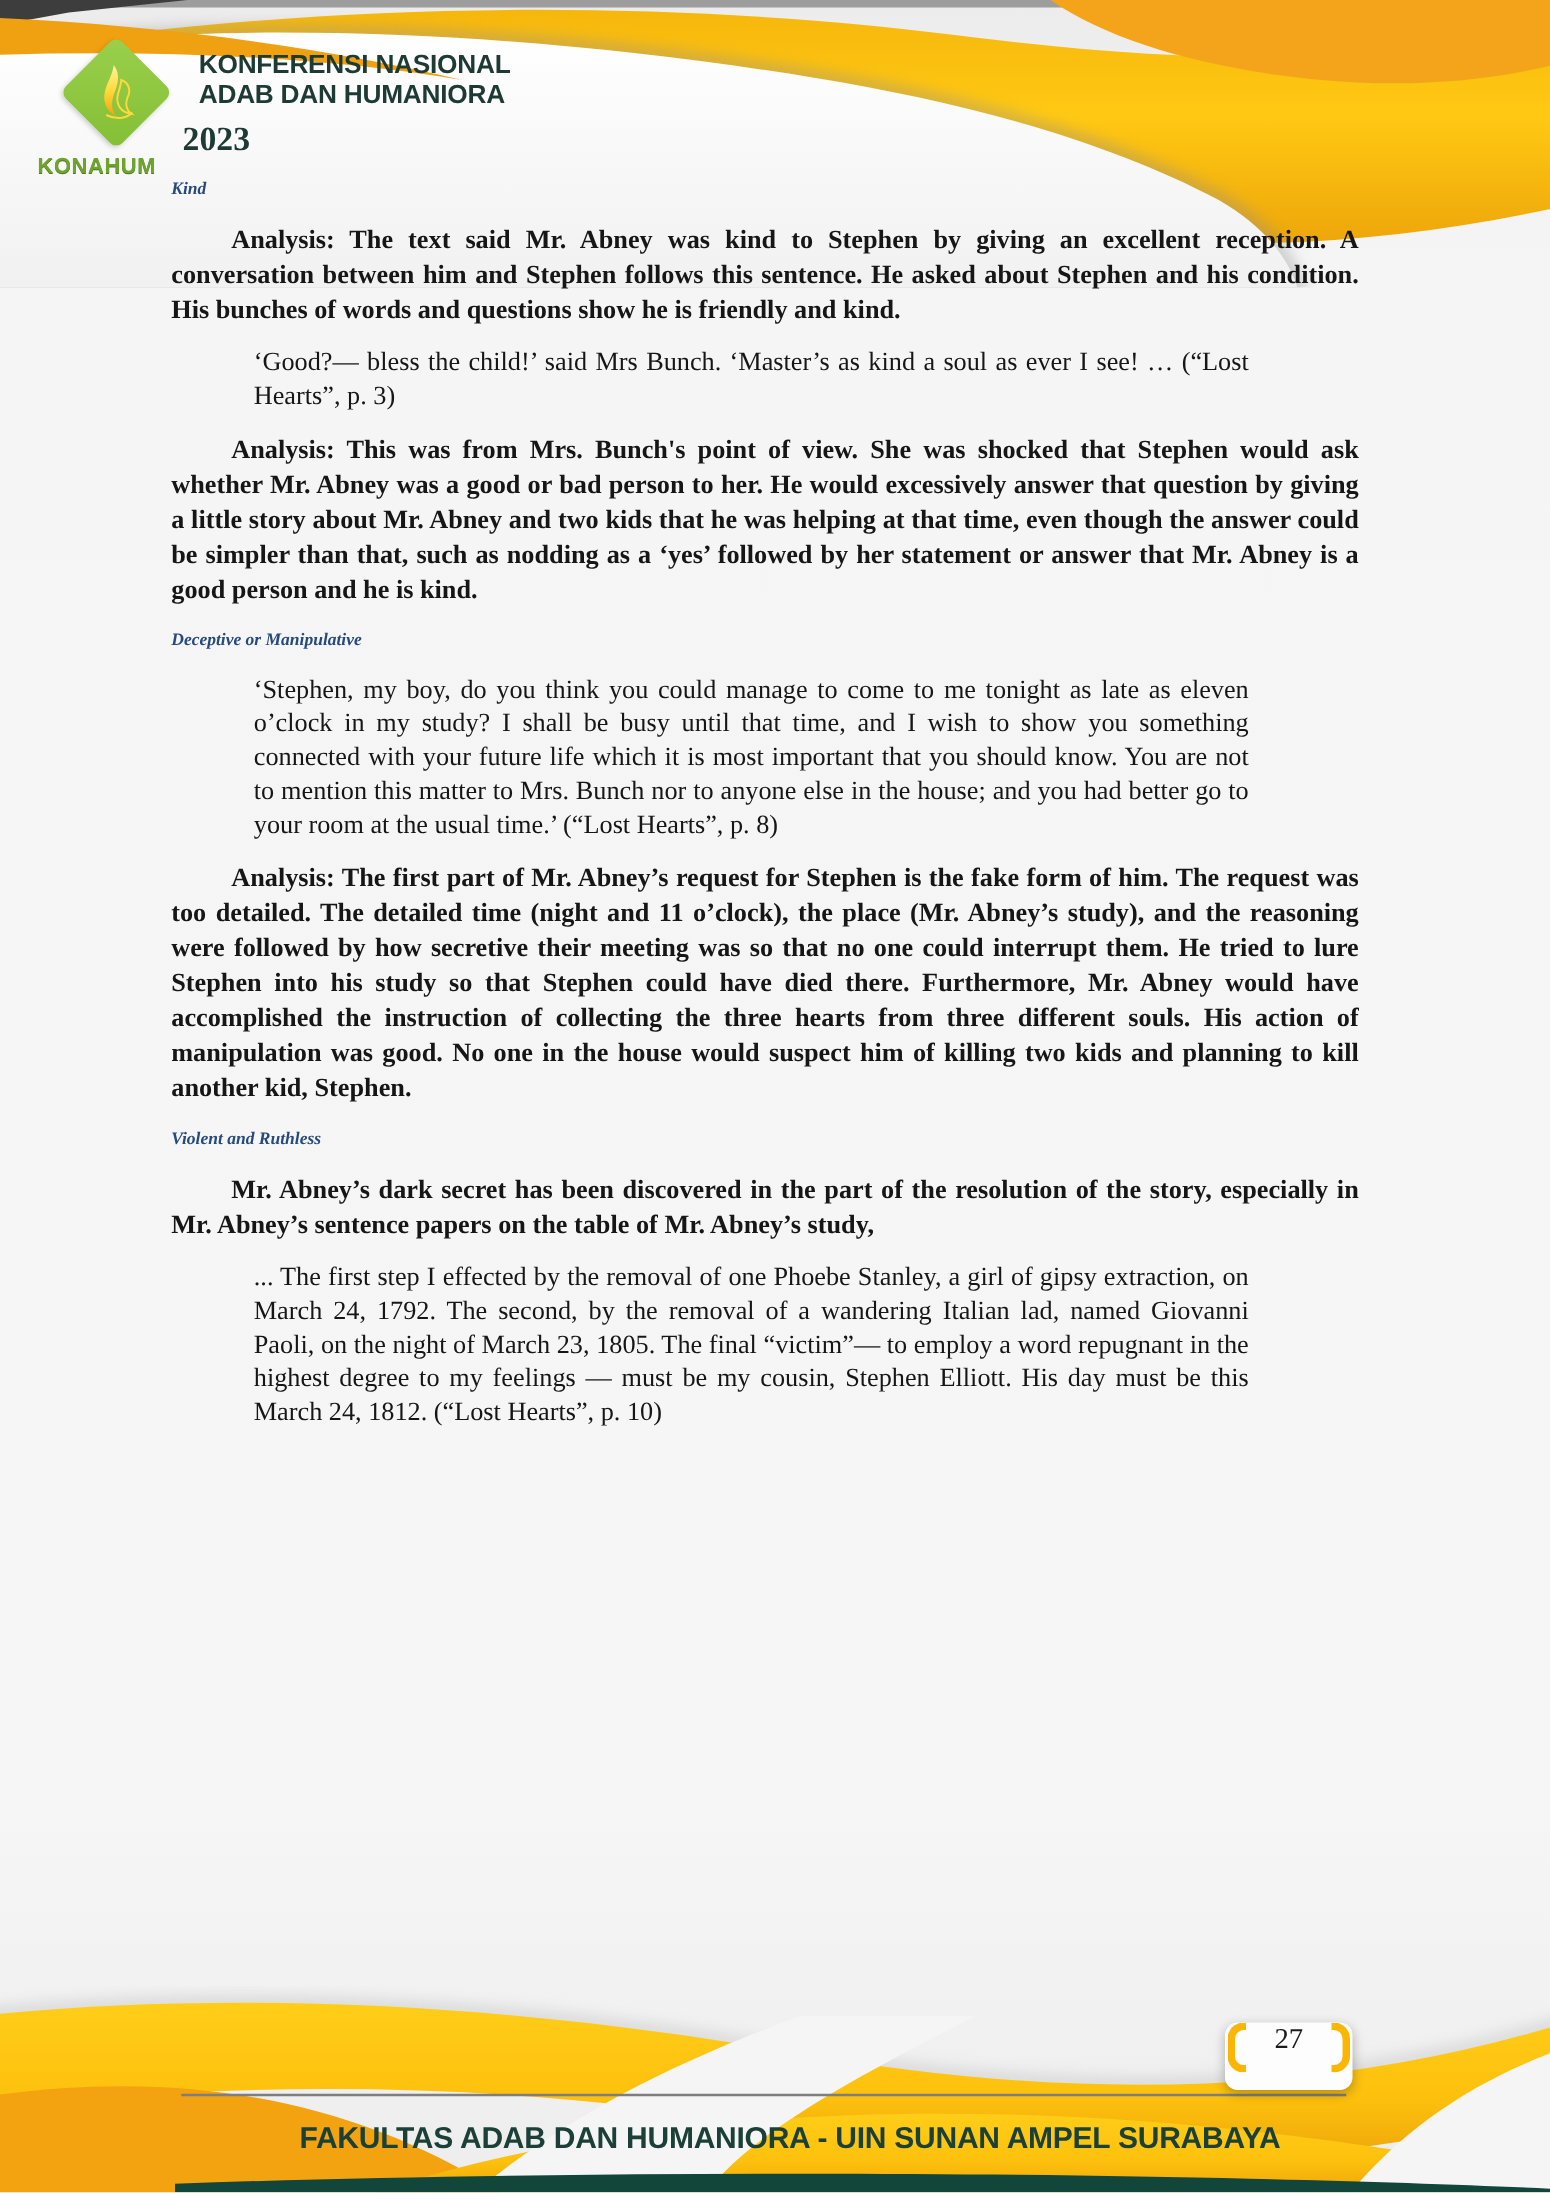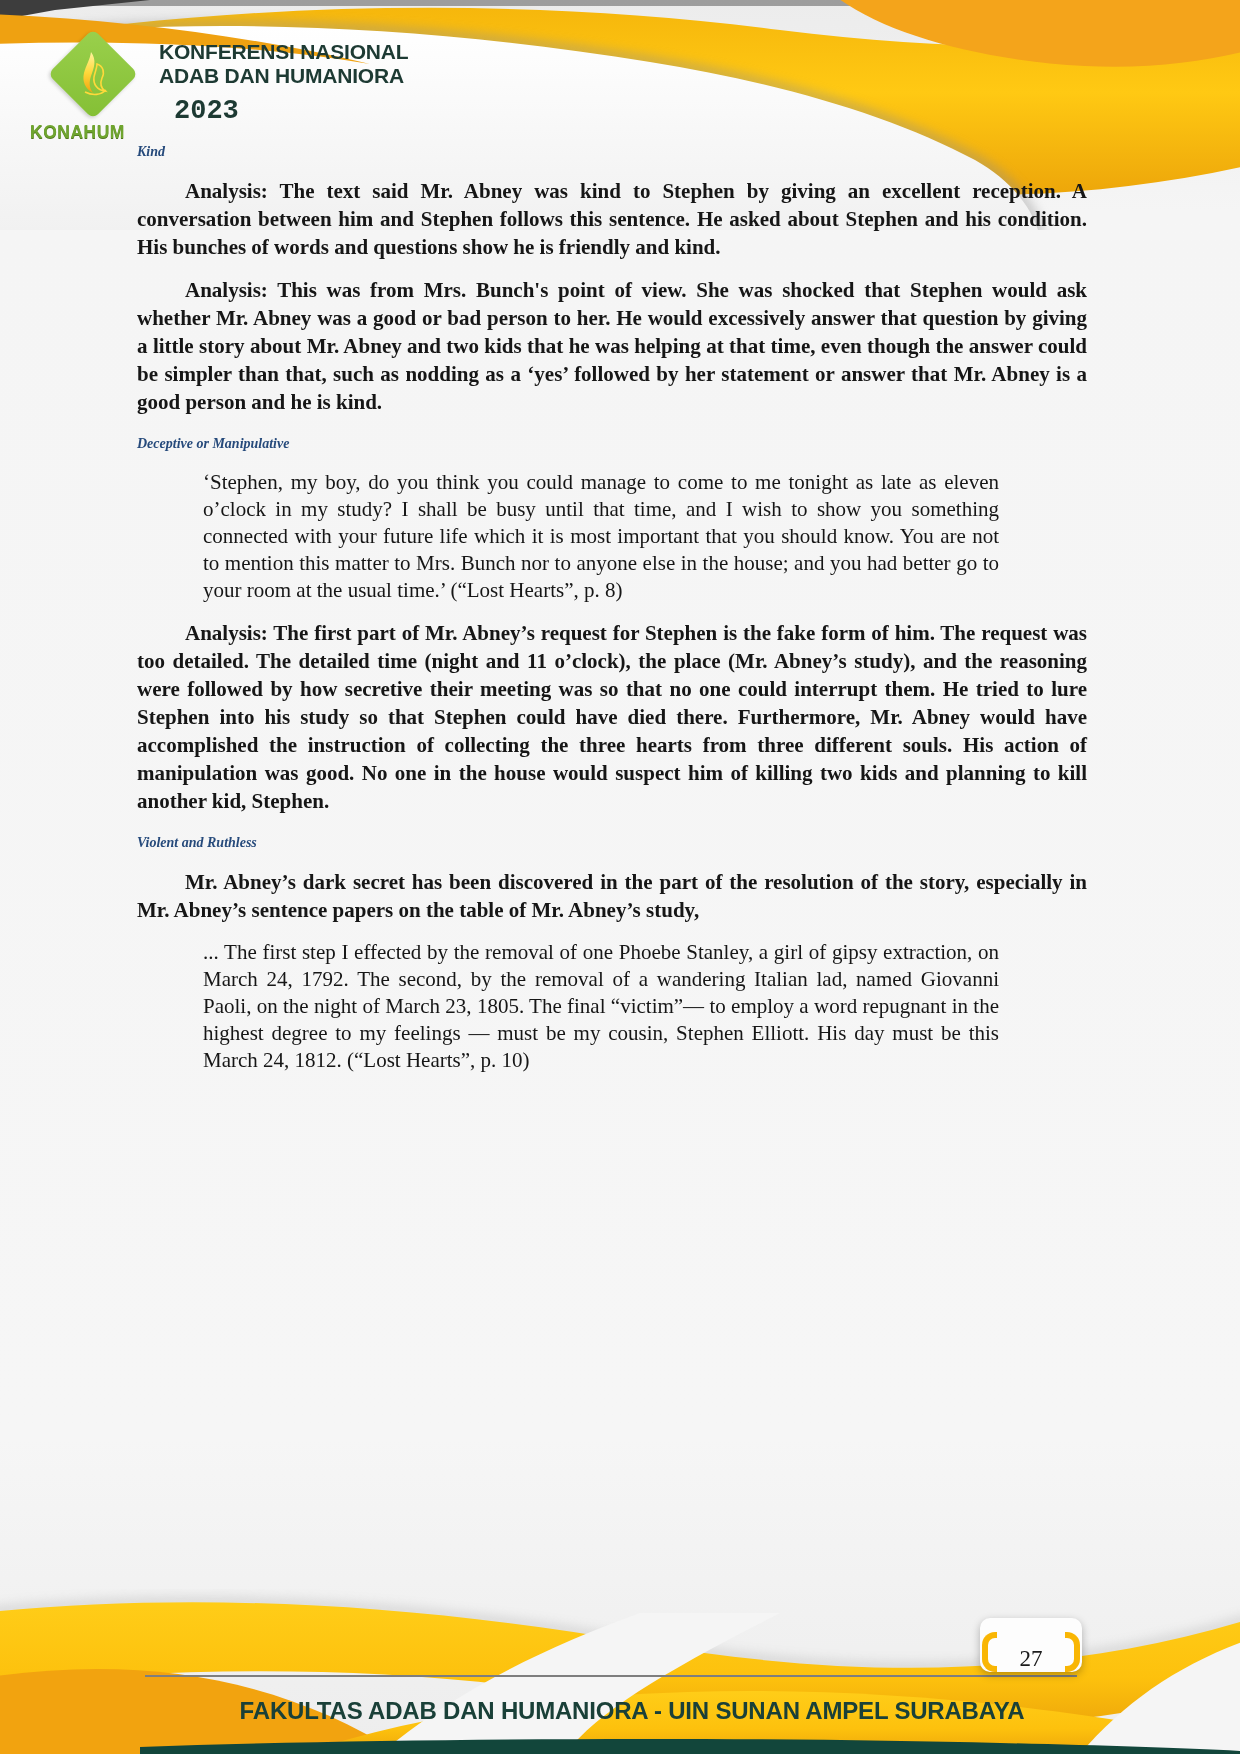--- a/index.html
+++ b/index.html
@@ -26,22 +26,22 @@
     margin-top:16px;font-family:"Liberation Sans",sans-serif;font-weight:bold;
     font-size:17.5px;letter-spacing:.5px;color:#6fa52f;
     text-shadow:0 1px 0 #51761f;
   }
   .hdr-title{
     position:absolute;left:159px;top:40px;z-index:3;
     font-family:"Liberation Sans",sans-serif;font-weight:bold;
     font-size:21px;line-height:24px;letter-spacing:-0.2px;color:#1d3a33;
   }
   .hdr-year{
-    position:absolute;left:174px;top:96px;z-index:3;
-    font-family:Liberation Mono, monospace;font-weight:bold;
+    position:absolute;left:146px;top:96px;z-index:3;
+    font-family:Liberation Serif, serif;font-weight:bold;
     font-size:27px;color:#1d3a33;
   }
   
   .content{position:absolute;left:137px;top:133px;width:950px;z-index:2;color:#161616;}
   .sec-heading{
     font-size:14px;font-weight:bold;font-style:italic;color:#264a7b;
     margin:6px 0 12px 0;line-height:26px;
   }
   .quote{
     font-size:21px;line-height:27px;text-align:justify;
@@ -50,21 +50,21 @@
   .para{
     font-size:21px;line-height:28px;text-align:justify;text-indent:48px;
     margin:0 0 15px 0;
     font-weight:bold;
   }
   
   .sep-line{position:absolute;left:145px;top:1675px;width:932px;height:2px;background:#7e7e7e;z-index:4;}
   .page-badge{
     position:absolute;left:980px;top:1618px;width:102px;height:54px;z-index:5;
     background:#fdfdfd;border-radius:10px;box-shadow:0 3px 9px rgba(0,0,0,.28);
-    display:flex;align-items:flex-end;justify-content:space-between;
+    display:flex;align-items:flex-start;justify-content:space-between;
   }
   .brk{height:40px;width:15px;box-sizing:border-box;border:6px solid #f9b604;}
   .brk-l{border-right:none;border-radius:13px 0 0 13px;margin-left:2px;}
   .brk-r{border-left:none;border-radius:0 13px 13px 0;margin-right:2px;}
   .page-num{font-size:23px;color:#1b1b1b;font-family:"Liberation Serif",serif;}
   .footer-text{
     position:absolute;left:0;top:1697px;width:1240px;z-index:5;text-align:center;
     font-family:"Liberation Sans",sans-serif;font-weight:bold;font-size:24px;
     letter-spacing:-0.2px;color:#1a4038;transform:translateX(12px);
   }
@@ -134,20 +134,21 @@
   </div>
   <div class="hdr-title">
     <div>KONFERENSI NASIONAL</div>
     <div>ADAB DAN HUMANIORA</div>
   </div>
   <div class="hdr-year">2023</div>
 
   <div class="content">
     <div class="sec-heading">Kind</div>
     <p class="para">Analysis: The text said Mr. Abney was kind to Stephen by giving an excellent reception. A conversation between him and Stephen follows this sentence. He asked about Stephen and his condition. His bunches of words and questions show he is friendly and kind.</p>
+    <p class="quote">‘Good?— bless the child!’ said Mrs Bunch. ‘Master’s as kind a soul as ever I see! … (“Lost Hearts”, p. 3)</p>
     <p class="para">Analysis: This was from Mrs. Bunch's point of view. She was shocked that Stephen would ask whether Mr. Abney was a good or bad person to her. He would excessively answer that question by giving a little story about Mr. Abney and two kids that he was helping at that time, even though the answer could be simpler than that, such as nodding as a ‘yes’ followed by her statement or answer that Mr. Abney is a good person and he is kind.</p>
     <div class="sec-heading">Deceptive or Manipulative</div>
     <p class="quote">‘Stephen, my boy, do you think you could manage to come to me tonight as late as eleven o’clock in my study? I shall be busy until that time, and I wish to show you something connected with your future life which it is most important that you should know. You are not to mention this matter to Mrs. Bunch nor to anyone else in the house; and you had better go to your room at the usual time.’ (“Lost Hearts”, p. 8)</p>
     <p class="para">Analysis: The first part of Mr. Abney’s request for Stephen is the fake form of him. The request was too detailed. The detailed time (night and 11 o’clock), the place (Mr. Abney’s study), and the reasoning were followed by how secretive their meeting was so that no one could interrupt them. He tried to lure Stephen into his study so that Stephen could have died there. Furthermore, Mr. Abney would have accomplished the instruction of collecting the three hearts from three different souls. His action of manipulation was good. No one in the house would suspect him of killing two kids and planning to kill another kid, Stephen.</p>
     <div class="sec-heading">Violent and Ruthless</div>
     <p class="para">Mr. Abney’s dark secret has been discovered in the part of the resolution of the story, especially in Mr. Abney’s sentence papers on the table of Mr. Abney’s study,</p>
     <p class="quote">... The first step I effected by the removal of one Phoebe Stanley, a girl of gipsy extraction, on March 24, 1792. The second, by the removal of a wandering Italian lad, named Giovanni Paoli, on the night of March 23, 1805. The final “victim”— to employ a word repugnant in the highest degree to my feelings — must be my cousin, Stephen Elliott. His day must be this March 24, 1812. (“Lost Hearts”, p. 10)</p>
   </div>
 
   <div class="sep-line"></div>

